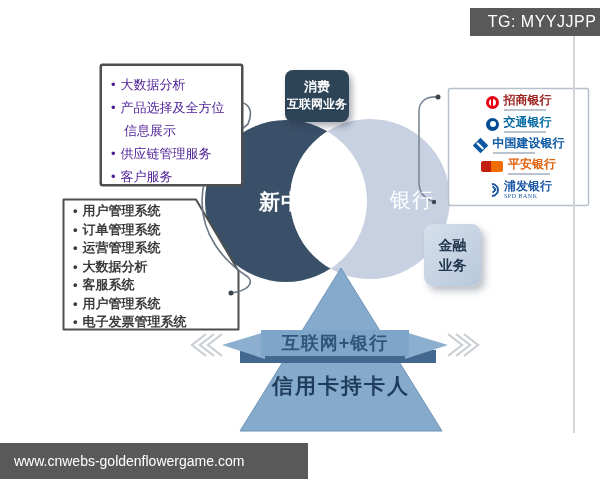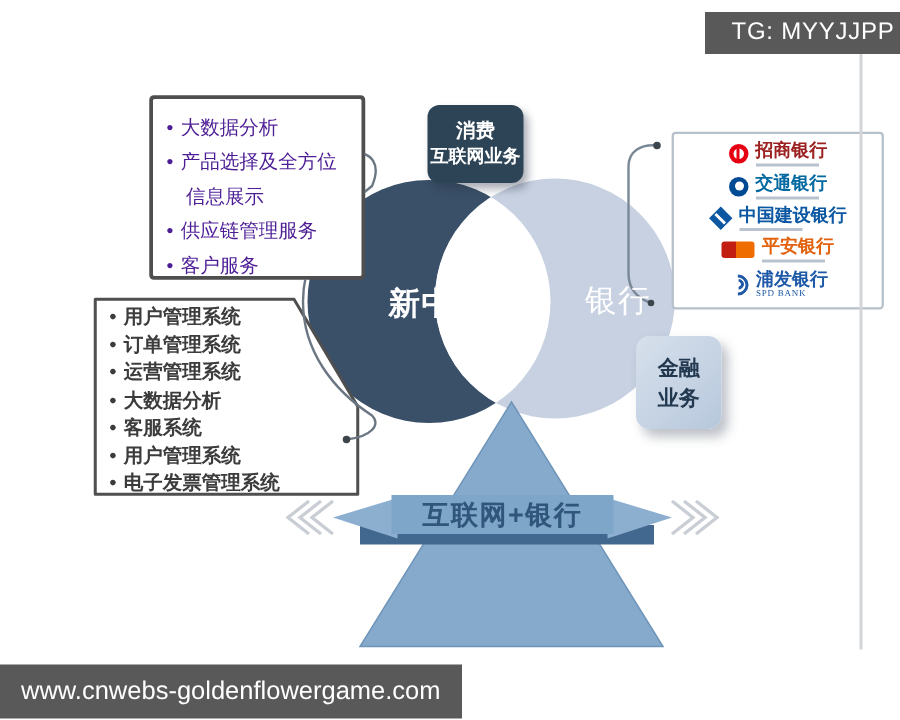--- a/index.html
+++ b/index.html
@@ -4,21 +4,21 @@
 <style>
   html,body{margin:0;padding:0;background:#fff;}
   .stage{position:relative;width:600px;height:480px;background:#fff;overflow:hidden;
          font-family:"Liberation Sans","DejaVu Sans",sans-serif;}
   .abs{position:absolute;}
 
   
   .tg-box{left:470px;top:8px;width:144px;height:28px;background:#595959;color:#fff;
           font-size:16px;display:flex;align-items:center;justify-content:center;letter-spacing:.5px;}
   .watermark{left:0;top:443px;width:308px;height:36px;background:#595959;color:#fff;
-          font-size:17px;display:flex;align-items:center;padding-left:14px;box-sizing:border-box;}
+          font-size:14px;display:flex;align-items:center;padding-left:14px;box-sizing:border-box;}
   .vline{left:573px;top:36px;width:2px;height:397px;background:#d3d5d8;}
 
   
   .box1{left:100px;top:64px;width:143px;height:122px;border:2px solid #4f4f4f;border-radius:3px;
         background:#fff;box-sizing:border-box;padding:7px 16px 0 9px;}
   .box1 .li{font-size:13px;line-height:23px;color:#4c1d95;font-weight:400;
         padding-left:13px;text-indent:-13px;}
   .box2-text{left:64px;top:200px;width:150px;padding:2px 0 0 9px;box-sizing:border-box;}
   .box2-text .li{font-size:13px;line-height:18.5px;color:#3c3c3c;font-weight:600;
         padding-left:13px;text-indent:-13px;}
@@ -176,20 +176,21 @@
     <div class="l2">互联网业务</div>
   </div>
   <div class="abs lbl-left">新中冠</div>
   <div class="abs lbl-right">银行</div>
   <div class="abs badge-finance">
     <div>金融</div>
     <div>业务</div>
   </div>
 
   <div class="abs lbl-ribbon">互联网+银行</div>
+  <div class="abs lbl-holder">信用卡持卡人</div>
 
   <div class="abs tg-box">
     <span>TG: MYYJJPP</span>
   </div>
   <div class="abs vline"></div>
   <div class="abs watermark">
     <span>www.cnwebs-goldenflowergame.com</span>
   </div>
 
 </div>

